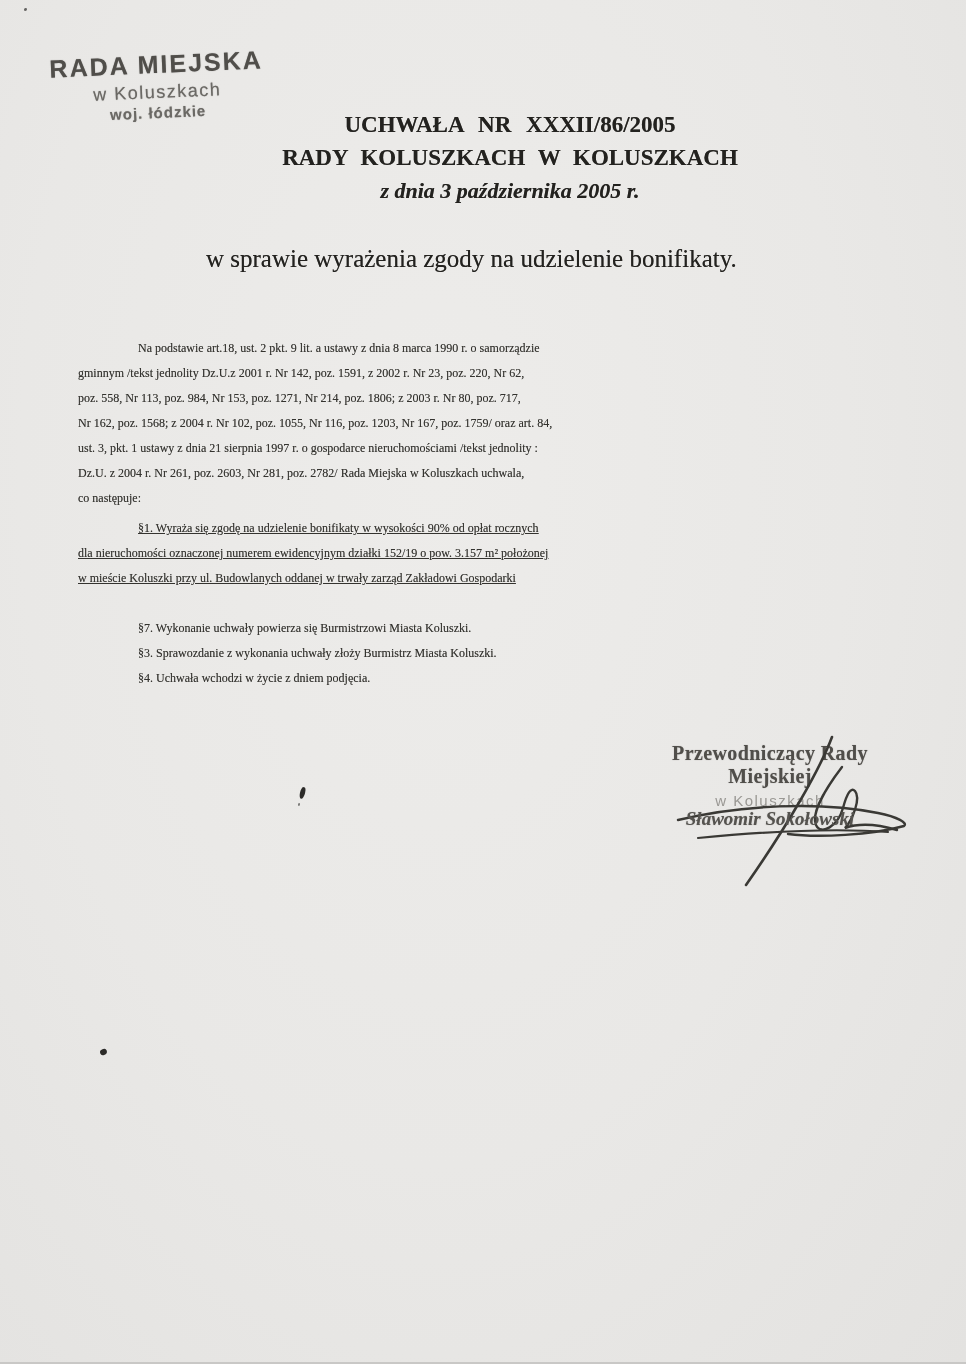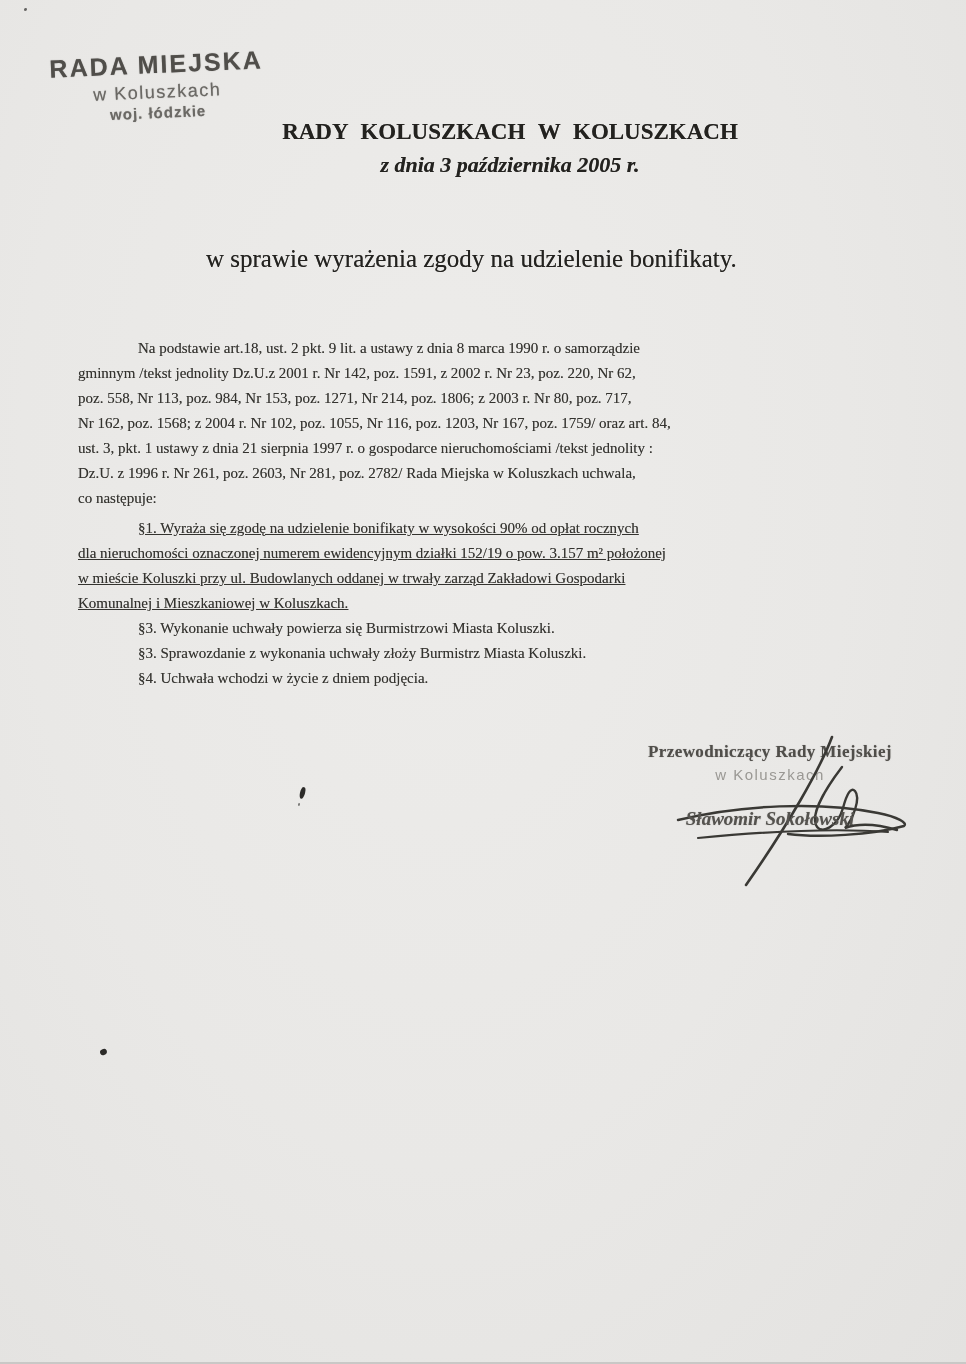--- a/index.html
+++ b/index.html
@@ -41,37 +41,37 @@
   .doc-title .t3{font-size:22px;margin-top:7px;font-style:italic;}
   
   .subject{
     position:absolute;left:206px;top:245px;
     font-size:25px;font-weight:normal;color:#23221f;
     text-shadow:0 0 .5px rgba(35,34,31,.6);
   }
   
   .body-block{
     position:absolute;left:78px;width:816px;
-    font-size:15px;line-height:25px;color:#34332f;
+    font-size:12px;line-height:25px;color:#34332f;
     text-shadow:0 0 .6px rgba(52,51,47,.5);
   }
   .body-block .line{white-space:nowrap;}
   .body-block .line.indent{padding-left:60px;}
   #legal-basis{top:336px;}
   #section-1{top:516px;text-decoration:underline;}
   #section-2{top:616px;}
   #section-3{top:641px;}
   #section-4{top:666px;}
   
   .signature-block{
     position:absolute;left:640px;top:742px;width:260px;
     text-align:center;
   }
   .sig-role{
-    font-size:17px;font-weight:bold;color:#504e4a;
+    font-size:20px;font-weight:bold;color:#504e4a;
     text-shadow:0 0 1px rgba(80,78,74,.5);
     letter-spacing:.4px;
   }
   .sig-loc{
     font-family:"Liberation Sans", sans-serif;
     font-size:15px;color:#9a9894;letter-spacing:1.5px;margin-top:4px;
   }
   .sig-name{
     position:absolute;left:30px;top:66px;width:200px;
     font-size:19px;font-style:italic;font-weight:bold;color:#55534f;
@@ -91,45 +91,45 @@
 
 <div class="page">
 
   <div class="council-stamp">
     <div class="s1">RADA MIEJSKA</div>
     <div class="s2">w Koluszkach</div>
     <div class="s3">woj. łódzkie</div>
   </div>
 
   <div class="doc-title">
+    <div class="t1">UCHWAŁA NR XXXII/86/2005</div>
     <div class="t2">RADY KOLUSZKACH W KOLUSZKACH</div>
     <div class="t3">z dnia 3 października 2005 r.</div>
   </div>
 
   <div class="subject">w sprawie wyrażenia zgody na udzielenie bonifikaty.</div>
 
   <div class="body-block" id="legal-basis">
     <div class="line indent">Na podstawie art.18, ust. 2 pkt. 9 lit. a ustawy z dnia 8 marca 1990 r. o samorządzie</div>
     <div class="line">gminnym /tekst jednolity Dz.U.z 2001 r. Nr 142, poz. 1591, z 2002 r. Nr 23, poz. 220, Nr 62,</div>
     <div class="line">poz. 558, Nr 113, poz. 984, Nr 153, poz. 1271, Nr 214, poz. 1806; z 2003 r. Nr 80, poz. 717,</div>
     <div class="line">Nr 162, poz. 1568; z 2004 r. Nr 102, poz. 1055, Nr 116, poz. 1203, Nr 167, poz. 1759/ oraz art. 84,</div>
     <div class="line">ust. 3, pkt. 1 ustawy z dnia 21 sierpnia 1997 r. o gospodarce nieruchomościami /tekst jednolity :</div>
-    <div class="line">Dz.U. z 1996 r. Nr 261, poz. 2603, Nr 281, poz. 2782/ Rada Miejska w Koluszkach uchwala,</div>
+    <div class="line">Dz.U. z 2004 r. Nr 261, poz. 2603, Nr 281, poz. 2782/ Rada Miejska w Koluszkach uchwala,</div>
     <div class="line">co następuje:</div>
   </div>
 
   <div class="body-block" id="section-1">
     <div class="line indent">§1. Wyraża się zgodę na udzielenie bonifikaty w wysokości 90% od opłat rocznych</div>
     <div class="line">dla nieruchomości oznaczonej numerem ewidencyjnym działki 152/19 o pow. 3.157 m² położonej</div>
     <div class="line">w mieście Koluszki przy ul. Budowlanych oddanej w trwały zarząd Zakładowi Gospodarki</div>
-    <div class="line">Komunalnej i Mieszkaniowej w Koluszkach.</div>
   </div>
 
   <div class="body-block" id="section-2">
-    <div class="line indent">§3. Wykonanie uchwały powierza się Burmistrzowi Miasta Koluszki.</div>
+    <div class="line indent">§7. Wykonanie uchwały powierza się Burmistrzowi Miasta Koluszki.</div>
   </div>
   <div class="body-block" id="section-3">
     <div class="line indent">§3. Sprawozdanie z wykonania uchwały złoży Burmistrz Miasta Koluszki.</div>
   </div>
   <div class="body-block" id="section-4">
     <div class="line indent">§4. Uchwała wchodzi w życie z dniem podjęcia.</div>
   </div>
 
   <div class="signature-block">
     <div class="sig-role">Przewodniczący Rady Miejskiej</div>

